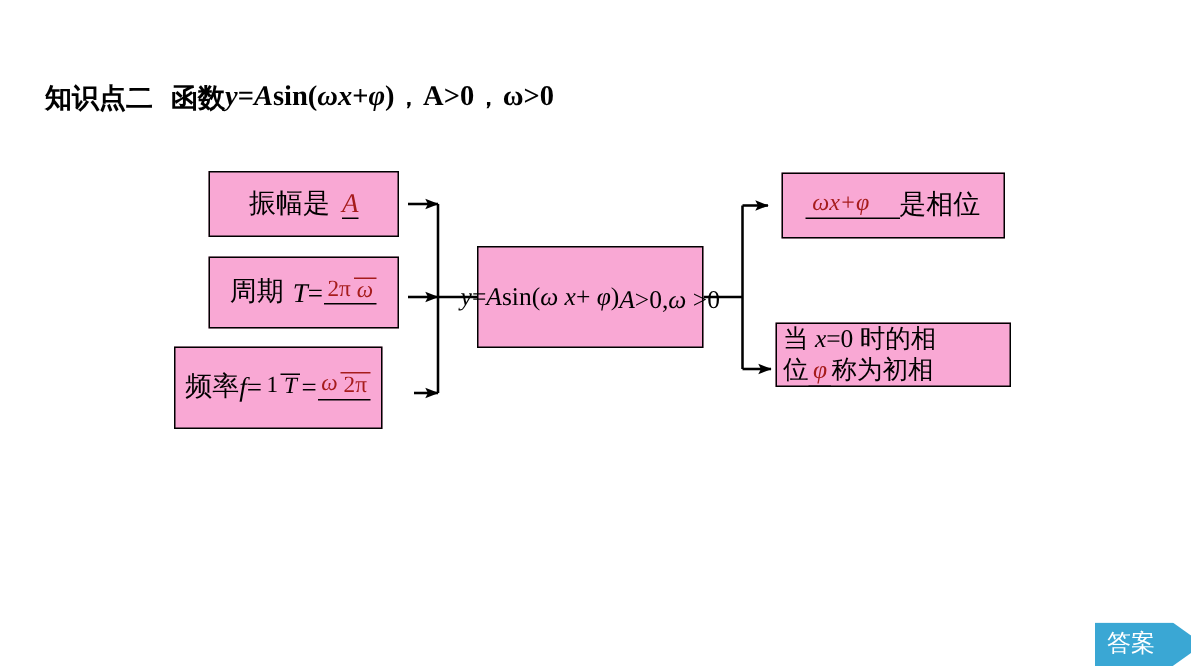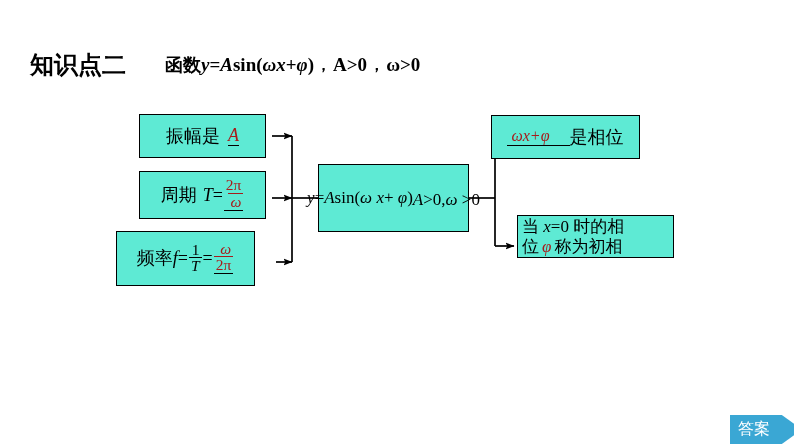--- a/index.html
+++ b/index.html
@@ -25,22 +25,22 @@
     display: flex;
     align-items: center;
     white-space: nowrap;
     font-weight: bold;
     font-size: 19px;
     letter-spacing: 0px;
   }
   #title .kp {
     font-family: "DejaVu Sans", "Liberation Sans", sans-serif;
     font-weight: bold;
-    font-size: 24px;
-    margin-right: 39px;
+    font-size: 18px;
+    margin-right: 12px;
   }
   #title .han {
     font-family: "DejaVu Sans", "Liberation Sans", sans-serif;
     font-weight: bold;
     font-size: 18px;
   }
   #title .math {
     font-family: "Liberation Serif", "DejaVu Serif", serif;
     font-style: italic;
     font-weight: bold;
@@ -54,57 +54,57 @@
     font-weight: bold;
     font-size: 15px;
     padding: 0 2px;
   }
 
   
   .box {
     position: absolute;
     border: 1.6px solid #000000;
     box-sizing: border-box;
-    background: #5eead4;
+    background: #f9a8d4;
     display: flex;
     align-items: center;
     justify-content: center;
     font-size: 18px;
     line-height: 1.05;
   }
   .han {
     font-family: "DejaVu Sans", "Liberation Sans", sans-serif;
   }
   .mi { font-style: italic; font-family: "Liberation Serif","DejaVu Serif",serif; }
   .mu { font-style: normal; font-family: "Liberation Serif","DejaVu Serif",serif; }
   .red { color: #a61c1c; }
   .ul { border-bottom: 1.4px solid #000000; padding-bottom: 1px; }
 
   
   .frac {
     display: inline-flex;
-    flex-direction: column;
-    align-items: flex-end;
+    flex-direction: row;
+    align-items: flex-start;
     vertical-align: middle;
     font-size: 0.86em;
     line-height: 1.0;
     margin: 0 1px;
     position: relative;
     top: -1px;
   }
   .frac .num { padding: 0 2px; }
   .frac .den { padding: 0 2px; border-top: 1.3px solid currentColor; }
 
   
   #box-amplitude { left: 139px; top: 114px; width: 127px; height: 44px; }
   #box-period    { left: 139px; top: 171px; width: 127px; height: 48px; }
   #box-frequency { left: 116px; top: 231px; width: 139px; height: 55px; }
   #box-center    { left: 318px; top: 164px; width: 151px; height: 68px;
                    flex-direction: row; justify-content: center; }
-  #box-phase     { left: 491px; top: 115px; width: 149px; height: 44px; }
+  #box-phase     { left: 521px; top: 115px; width: 149px; height: 44px; }
   #box-initphase { left: 517px; top: 215px; width: 157px; height: 43px;
                    flex-direction: column; justify-content: center;
                    align-items: flex-start; padding-left: 4px; }
 
   .line1, .line2 { white-space: nowrap; }
   #box-center .line1 { font-size: 17px; }
   #box-center .line2 { font-size: 17px; margin-top: 4px; }
   #box-initphase .line1, #box-initphase .line2 { font-size: 17px; }
   #box-initphase .line2 { margin-top: 2px; }
 

